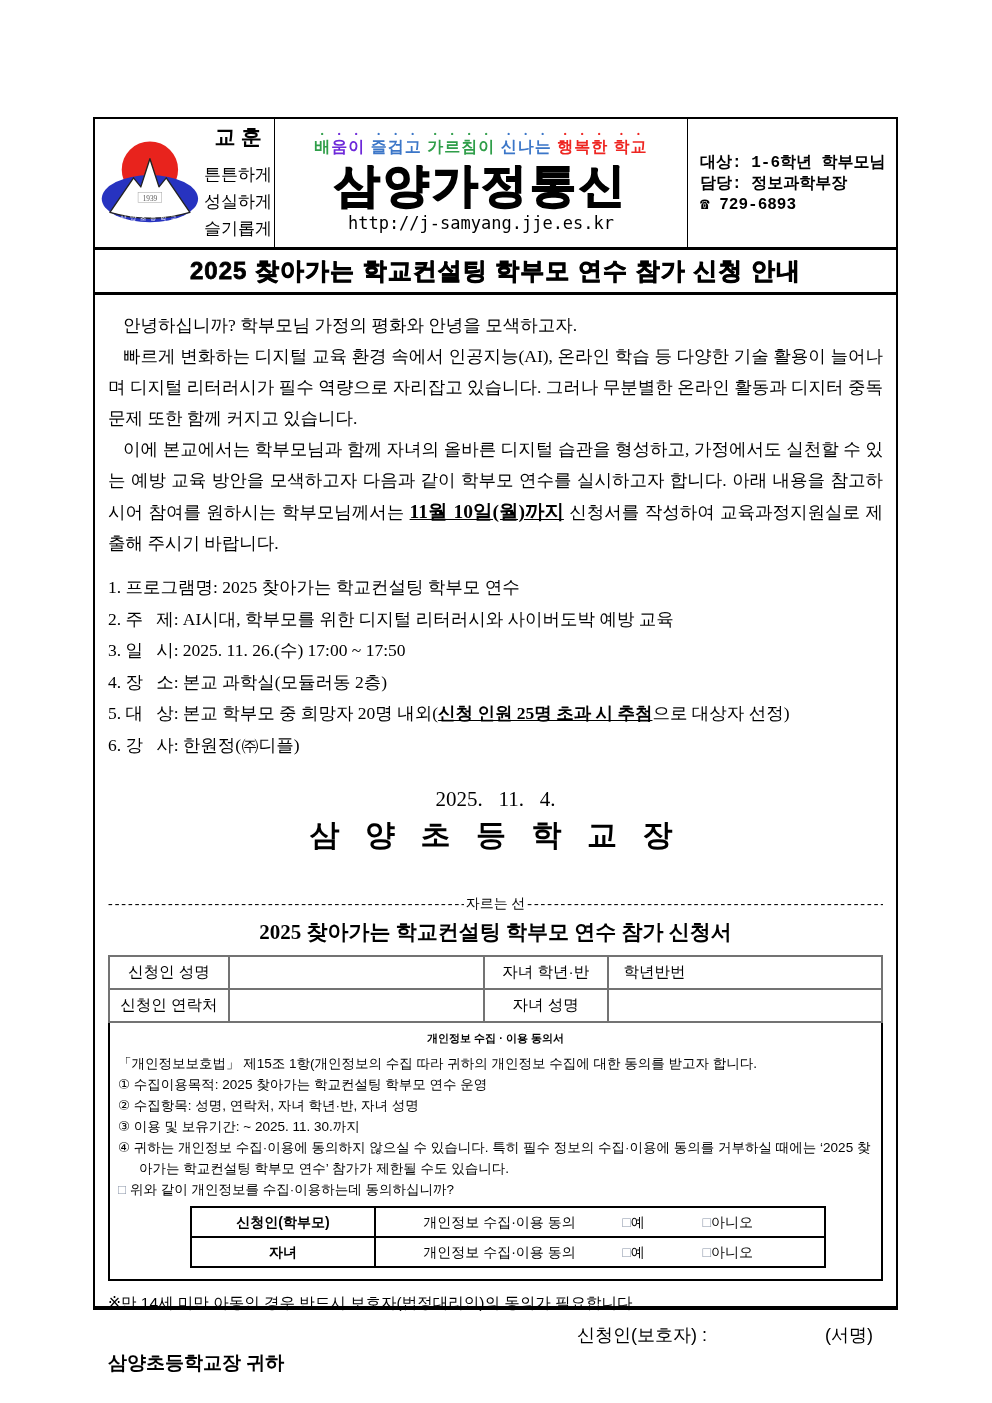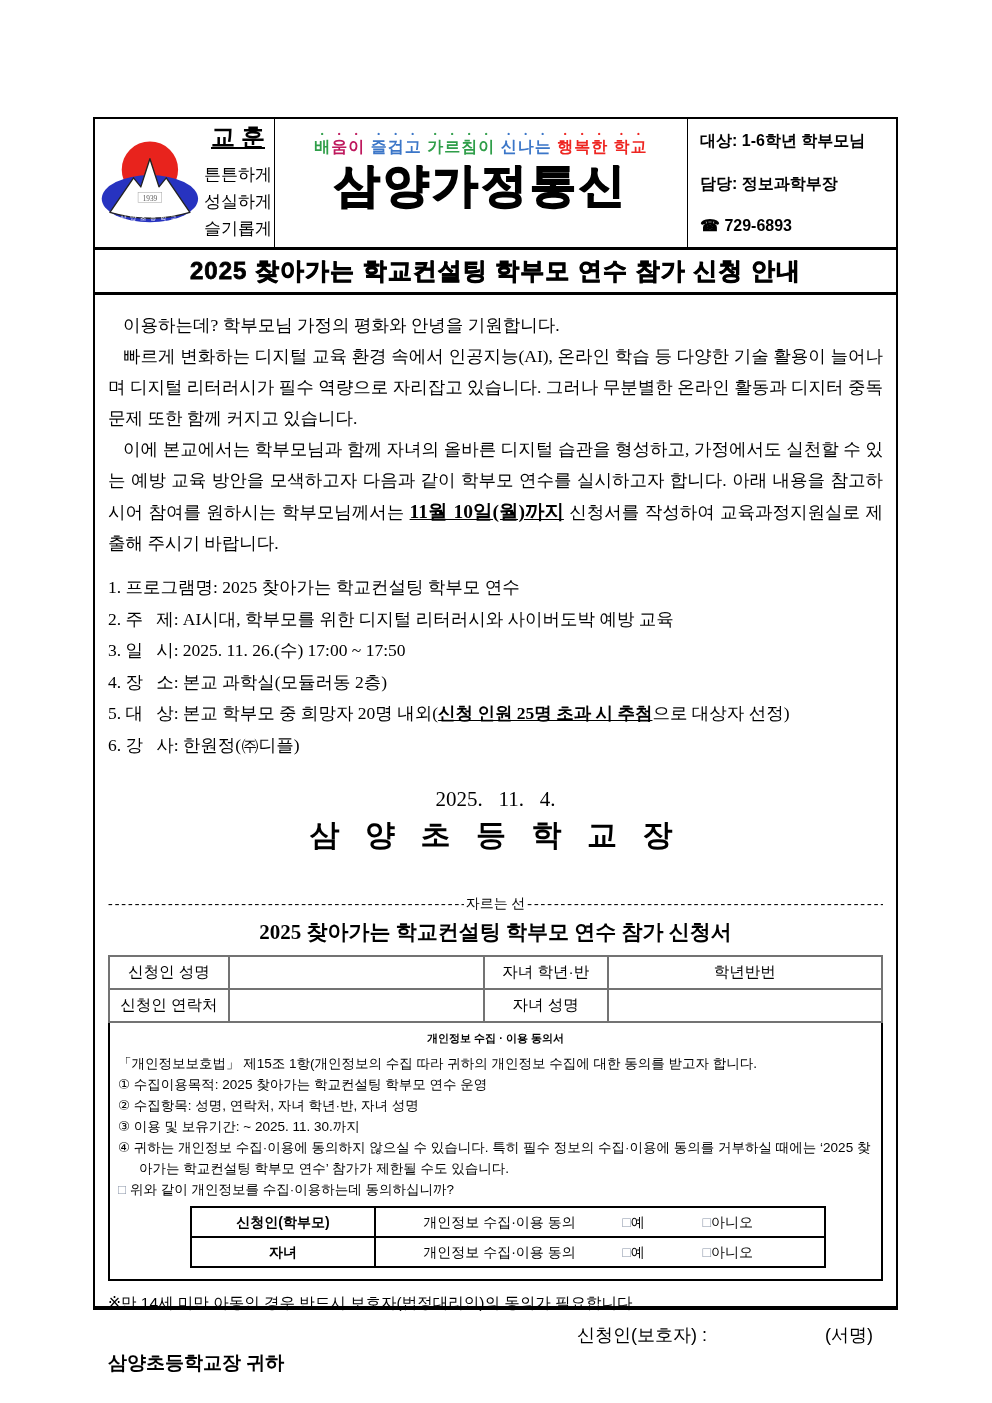--- a/index.html
+++ b/index.html
@@ -9,29 +9,29 @@
   }
   .doc {
     position:absolute; left:93px; top:117px; width:805px; height:1193px;
     border:2px solid #000; border-bottom:4px solid #000; box-sizing:border-box; background:#fff;
   }
   
   .hdr { display:flex; height:128px; }
   .hdr-left { width:180px; display:flex; align-items:center; border-right:1px solid #000; box-sizing:border-box; }
   .logo-wrap { width:104px; padding-left:4px; }
   .motto { width:70px; text-align:center; font-size:17px; line-height:27px; }
-  .motto-title { font-weight:bold; text-decoration:underline; font-size:24px; margin-bottom:10px; }
+  .motto-title { font-weight:bold; font-size:21px; margin-bottom:10px; }
   .hdr-center { flex:1; text-align:center; border-right:1px solid #000; box-sizing:border-box; overflow:hidden; }
   .slogan { margin-top:10px; font-family:"Liberation Sans","DejaVu Sans",sans-serif; font-weight:bold; font-size:16px; letter-spacing:1px; white-space:nowrap; }
   .slogan span { text-emphasis:filled dot; -webkit-text-emphasis:filled dot; text-emphasis-position:over right; }
   .nl-title { font-family:"Liberation Sans","DejaVu Sans",sans-serif; font-weight:900; font-size:46px; line-height:54px; letter-spacing:3px; -webkit-text-stroke:1.6px #000; white-space:nowrap; }
   .nl-url { font-family:"DejaVu Sans Mono","Liberation Mono",monospace; font-size:17px; margin-top:1px; }
   .hdr-right { width:208px; box-sizing:border-box; padding:12px 4px 12px 12px;
-    display:flex; flex-direction:column; justify-content:space-between;
-    font-family:Liberation Sans, sans-serif; font-weight:bold; font-size:16px; white-space:nowrap; }
+    display:flex; flex-direction:column; justify-content:center;
+    font-family:Liberation Mono, monospace; font-weight:bold; font-size:16px; white-space:nowrap; }
   
   .title-bar { border-top:3px solid #000; border-bottom:3px solid #000; height:42px; line-height:42px;
     text-align:center; font-family:"Liberation Sans","DejaVu Sans",sans-serif; font-weight:900;
     font-size:24px; letter-spacing:1px; -webkit-text-stroke:0.8px #000; }
   
   .body { padding:0 13px; }
   .body p { margin:0; font-size:17.5px; line-height:31px; text-align:justify; text-indent:15px; }
   .p-first { margin-top:15px !important; }
   .seg-bold { font-weight:bold; text-decoration:underline; }
   .seg-big { font-size:19.5px; }
@@ -40,21 +40,21 @@
   .date-line { margin-top:26px; text-align:center; font-size:21px; white-space:pre-wrap; }
   .signer { margin-top:3px; text-align:center; font-size:30px; font-weight:bold; letter-spacing:9px; }
   .cut { display:flex; align-items:center; margin-top:39px; font-size:14px; }
   .cut .dash { flex:1; overflow:hidden; white-space:nowrap; letter-spacing:2px; }
   .cut .cut-label { padding:0 2px; white-space:nowrap; }
   .form-title { margin-top:5px; text-align:center; font-size:21px; font-weight:bold; }
   
   table.apply { width:100%; border-collapse:collapse; margin-top:9px; table-layout:fixed;
     font-family:"Liberation Sans","DejaVu Sans",sans-serif; font-size:15.5px; }
   table.apply td { border:2px solid #737373; height:29px; text-align:center; }
-  .grade-cell { display:flex; justify-content:center; padding:0 20px; }
+  .grade-cell { display:flex; justify-content:flex-start; padding:0 14px; }
   
   .privacy { border:2px solid #000; border-top:none; padding:4px 8px 8px 8px;
     font-family:"Liberation Sans","DejaVu Sans",sans-serif; font-size:13.5px; line-height:21px; }
   .p-title { text-align:center; font-weight:bold; font-size:11px; margin:1px 0 4px 0; }
   .p-hang { padding-left:21px; text-indent:-21px; }
   .cb { color:#8a94a8; }
   table.consent { border-collapse:collapse; margin:6px 0 3px 72px; width:636px; font-size:14px; }
   table.consent td { border:2px solid #000; height:26px; text-align:center; }
   td.who { width:29%; font-weight:bold; }
   .crow { display:flex; align-items:center; }
@@ -87,34 +87,35 @@
           </svg>
         </div>
         <div class="motto">
           <div class="motto-title">교 훈</div>
           <div>튼튼하게</div>
           <div>성실하게</div>
           <div>슬기롭게</div>
         </div>
       </div>
       <div class="hdr-center">
-        <div class="slogan"><span style="color: rgb(47, 158, 73);">배</span><span style="color: #be185d;">움이 </span><span style="color: rgb(59, 118, 200);">즐겁고 </span><span style="color: rgb(47, 158, 73);">가르침이 </span><span style="color: rgb(59, 118, 200);">신나는 </span><span style="color: rgb(238, 37, 33);">행복한 학교</span></div>
+        <div class="slogan"><span style="color: rgb(47, 158, 73);">배</span><span style="color: #6d28d9;">움이 </span><span style="color: rgb(59, 118, 200);">즐겁고 </span><span style="color: rgb(47, 158, 73);">가르침이 </span><span style="color: rgb(59, 118, 200);">신나는 </span><span style="color: rgb(238, 37, 33);">행복한 학교</span></div>
         <div class="nl-title">삼양가정통신</div>
+        <div class="nl-url">http://j-samyang.jje.es.kr</div>
       </div>
       <div class="hdr-right">
         <div>대상: 1-6학년 학부모님</div>
         <div>담당: 정보과학부장</div>
         <div><span>☎</span> <span>729-6893</span></div>
       </div>
     </div>
 
     <div class="title-bar">2025 찾아가는 학교컨설팅 학부모 연수 참가 신청 안내</div>
 
     <div class="body">
-      <p class="p-first">이용하는데? 학부모님 가정의 평화와 안녕을 기원합니다.</p>
+      <p class="p-first">안녕하십니까? 학부모님 가정의 평화와 안녕을 모색하고자.</p>
       <p>빠르게 변화하는 디지털 교육 환경 속에서 인공지능(AI), 온라인 학습 등 다양한 기술 활용이 늘어나며 디지털 리터러시가 필수 역량으로 자리잡고 있습니다. 그러나 무분별한 온라인 활동과 디지터 중독 문제 또한 함께 커지고 있습니다.</p>
       <p><span>이에 본교에서는 학부모님과 함께 자녀의 올바른 디지털 습관을 형성하고, 가정에서도 실천할 수 있는 예방 교육 방안을 모색하고자 다음과 같이 학부모 연수를 실시하고자 합니다. 아래 내용을 참고하시어 참여를 원하시는 학부모님께서는 </span><span class="seg-bold seg-big">11월 10일(월)까지</span><span> 신청서를 작성하여 교육과정지원실로 제출해 주시기 바랍니다.</span></p>
 
       <div class="list">
         <div><span>1. 프로그램명: 2025 찾아가는 학교컨설팅 학부모 연수</span></div>
         <div><span>2. 주   제: AI시대, 학부모를 위한 디지털 리터러시와 사이버도박 예방 교육</span></div>
         <div><span>3. 일   시: 2025. 11. 26.(수) 17:00 ~ 17:50</span></div>
         <div><span>4. 장   소: 본교 과학실(모듈러동 2층)</span></div>
         <div><span>5. 대   상: 본교 학부모 중 희망자 20명 내외(</span><span class="seg-bold">신청 인원 25명 초과 시 추첨</span><span>으로 대상자 선정)</span></div>
         <div><span>6. 강   사: 한원정(㈜디플)</span></div>

